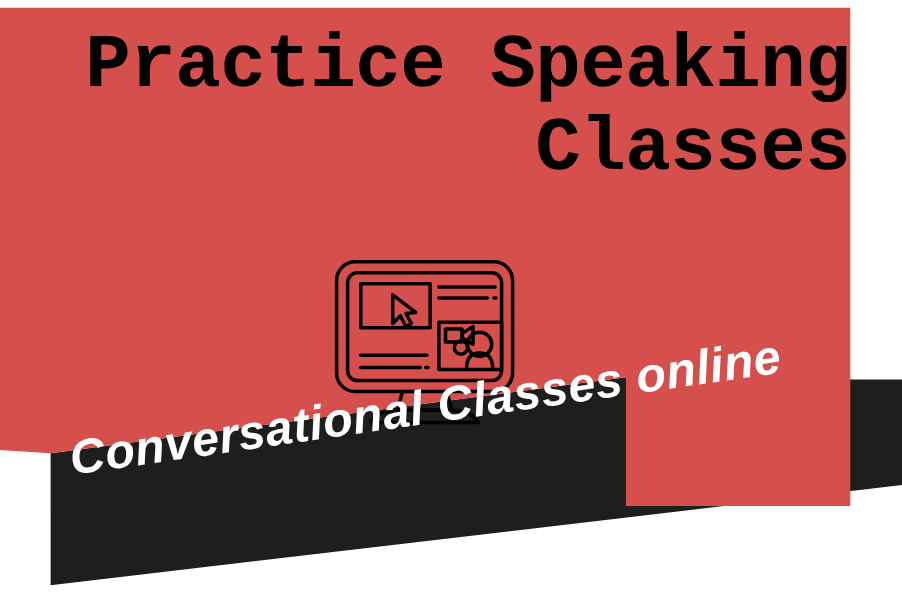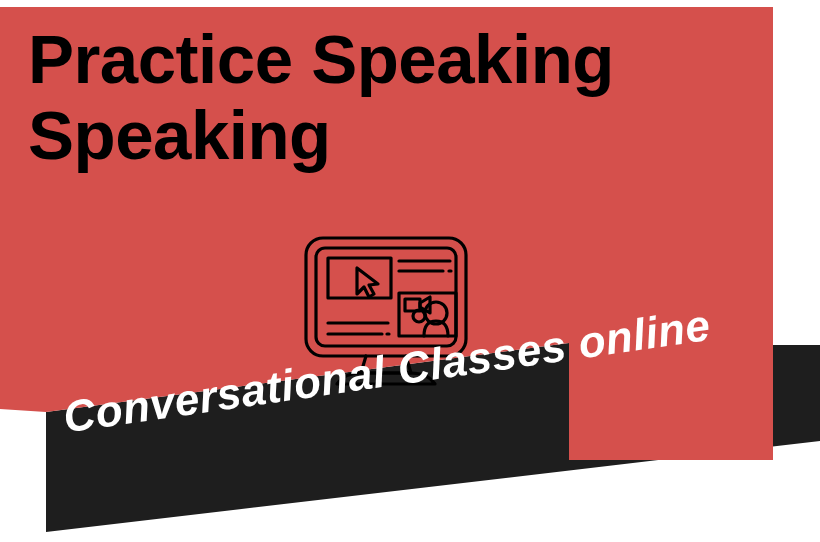--- a/index.html
+++ b/index.html
@@ -24,30 +24,29 @@
     top: 0;
     width: 820px;
     height: 542px;
   }
   
   .title-block {
     position: absolute;
     left: 0;
     top: 22px;
     width: 773px;
-    text-align: left;
+    text-align: right;
     color: #000000;
-    font-family: Liberation Sans, sans-serif;
+    font-family: Liberation Mono, monospace;
     font-weight: bold;
     font-size: 69px;
     line-height: 76px;
     letter-spacing: -0.5px;
     white-space: nowrap;
     pointer-events: none;
-    margin-left: 28px;
   }
   .title-line {
     display: block;
   }
   
   .monitor-wrap {
     position: absolute;
     left: 295px;
     top: 233px;
     width: 190px;
@@ -82,21 +81,21 @@
 
 <div id="poster">
 
   <svg class="layer" viewBox="0 0 820 542" aria-hidden="true">
     <polygon points="46,412 569,343 569,345 820,345 820,441 46,532" fill="#1e1e1e"></polygon>
     <polygon points="0,7 773,7 773,460 569,460 569,343 46,412 0,409" fill="#d5504c"></polygon>
   </svg>
 
   <div class="title-block">
     <span class="title-line">Practice Speaking</span>
-    <span class="title-line">Speaking</span>
+    <span class="title-line">Classes</span>
   </div>
 
   <div class="monitor-wrap">
     <svg viewBox="0 0 190 155" aria-hidden="true">
       <g fill="none" stroke="#000000" stroke-width="3.2" stroke-linejoin="round" stroke-linecap="round">
 
         <rect x="11" y="5" width="160" height="118" rx="17" ry="17"></rect>
 
         <rect x="21" y="15" width="140" height="98" rx="9" ry="9"></rect>
 

